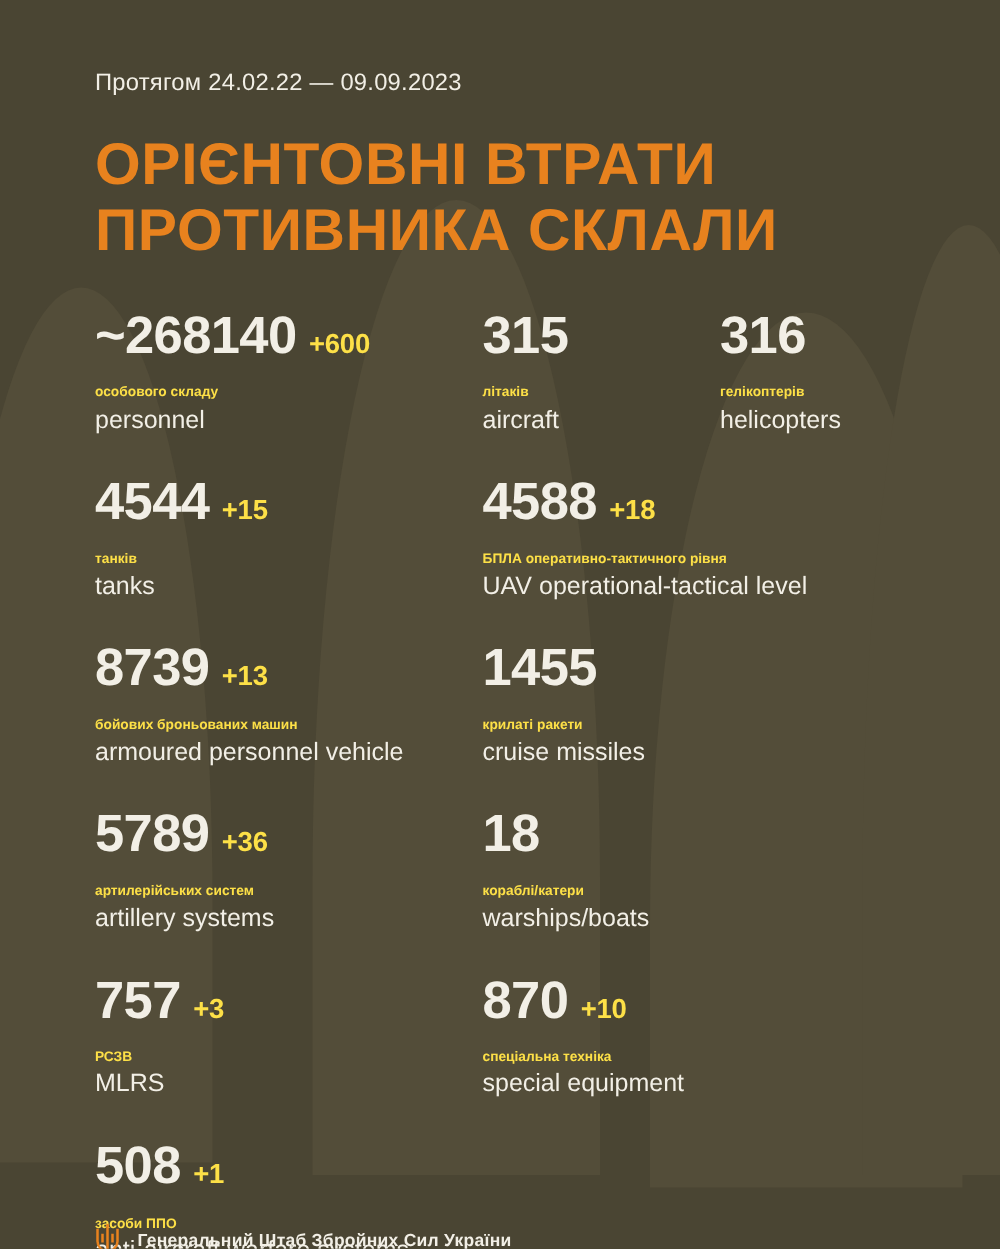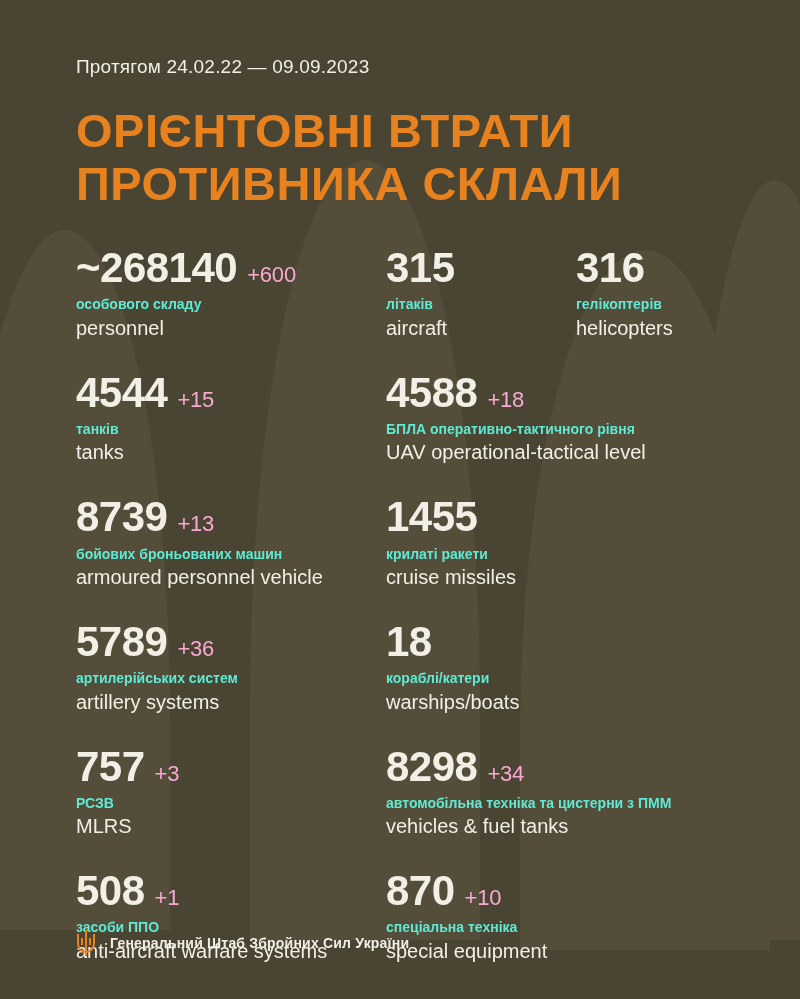--- a/index.html
+++ b/index.html
@@ -84,29 +84,29 @@
   }
   .stat .num {
     font-size: 42px;
     font-weight: bold;
     color: #f2efe6;
     line-height: 1.05;
     letter-spacing: -0.5px;
   }
   .stat .delta {
     font-size: 22px;
-    font-weight: normal;
-    color: #f9a8d4;
+    font-weight: bold;
+    color: #fde047;
     letter-spacing: -0.2px;
   }
   .stat .lbl-ua {
-    font-size: 14px;
-    font-weight: bold;
-    color: #5eead4;
-    margin-top: 6px;
+    font-size: 11px;
+    font-weight: bold;
+    color: #fde047;
+    margin-top: 18px;
     line-height: 1.25;
   }
   .stat .lbl-en {
     font-size: 20px;
     color: #f2efe6;
     margin-top: 2px;
     line-height: 1.25;
   }
 
   
@@ -265,28 +265,20 @@
 
         <div class="stat">
           <div class="numrow">
             <span class="num">18</span>
             <span class="delta"></span>
           </div>
           <div class="lbl-ua">кораблі/катери</div>
           <div class="lbl-en">warships/boats</div>
         </div>
 
-        <div class="stat">
-          <div class="numrow">
-            <span class="num">8298</span>
-            <span class="delta">+34</span>
-          </div>
-          <div class="lbl-ua">автомобільна техніка та цистерни з ПММ</div>
-          <div class="lbl-en">vehicles &amp; fuel tanks</div>
-        </div>
 
         <div class="stat">
           <div class="numrow">
             <span class="num">870</span>
             <span class="delta">+10</span>
           </div>
           <div class="lbl-ua">спеціальна техніка</div>
           <div class="lbl-en">special equipment</div>
         </div>
 

